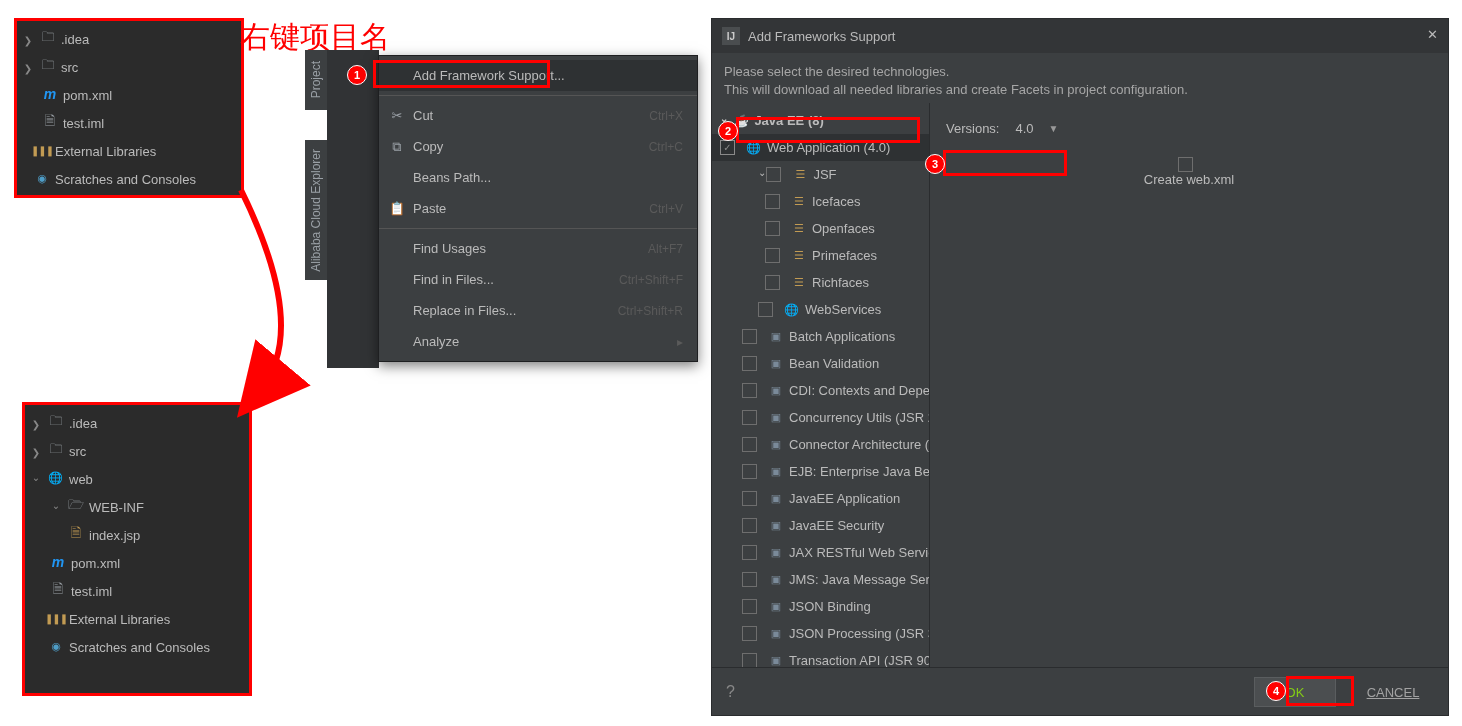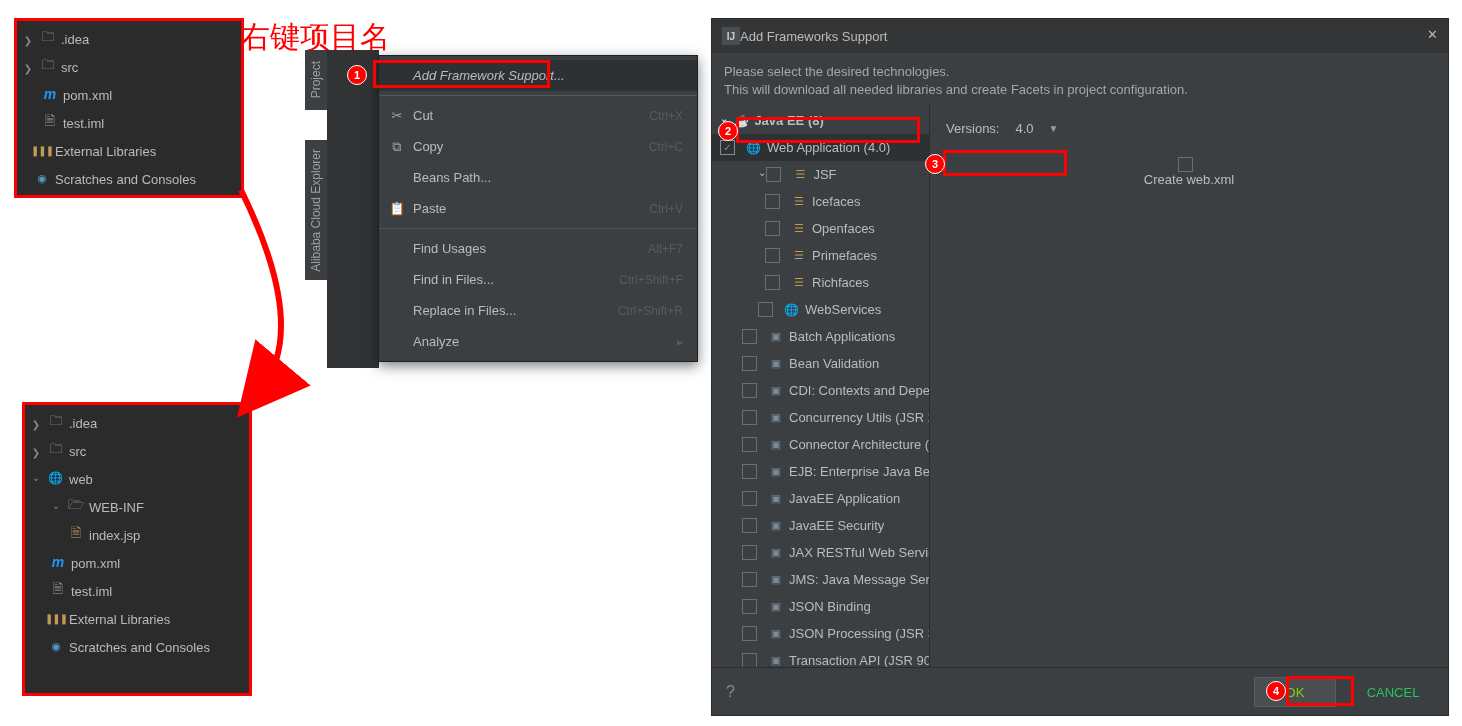--- a/index.html
+++ b/index.html
@@ -125,21 +125,20 @@
   .menu-item {
     display:flex;
     align-items:center;
     justify-content:space-between;
     height:31px;
     padding:0 14px 0 8px;
     color:#bbb;
   }
   .menu-item.highlight {
     background:#2e3133;
-    font-style:italic;
   }
   .menu-item .mi-left { display:flex;align-items:center;}
   .menu-item .mi-icon { width:20px;text-align:center; color:#9aa0a6;}
   .menu-item .mi-label { margin-left:6px;}
   .menu-item .shortcut { color:#5a5a5a; font-size:12px;}
   .menu-sep { height:1px;background:#555;margin:4px 0;}
 
   
   .side-ribbon {
     position:absolute;
@@ -173,21 +172,21 @@
     height:34px;
     background:#333537;
     display:flex;align-items:center;
     padding:0 10px;
     color:#bbb;
     font-size:13px;
     position:relative;
   }
   .titlebar .app-icon {
     width:18px;height:18px;background:#4a4d4f;
-    display:flex;align-items:center;justify-content:center;
+    margin-right:8px;display:flex;align-items:center;justify-content:center;
     font-size:10px;font-weight:bold;color:#ccc;
   }
   .titlebar .close {
     position:absolute;right:10px;top:8px;color:#bbb;cursor:pointer;
   }
   .desc {
     padding:10px 12px 4px 12px;
     color:#a6a6a6;
     font-size:13px;
     line-height:18px;
@@ -253,21 +252,21 @@
   .dialog-footer .help { color:#888;font-size:16px;}
   .dialog-footer .btns { display:flex;gap:16px;}
   .btn {
     min-width:80px;height:28px;
     background:#4b4e50;
     color:#84cc16;
     display:flex;align-items:center;justify-content:center;
     border:1px solid #5a5d5f;
     font-size:13px;
   }
-  .btn.cancel { background:transparent; border-color:transparent; color:#22c55e;}
+  .btn.cancel { background:transparent; border-color:transparent; color:#a3a3a3;text-decoration:underline;}
 </style>
 </head>
 <body>
 
 <div class="panel" style="left:14px; top:18px; width:230px; height:180px;">
   <div class="tree-row">
     <span class="arrow"></span>
     <span class="icon folder-icon"></span>
     <span class="label">.idea</span>
   </div>

